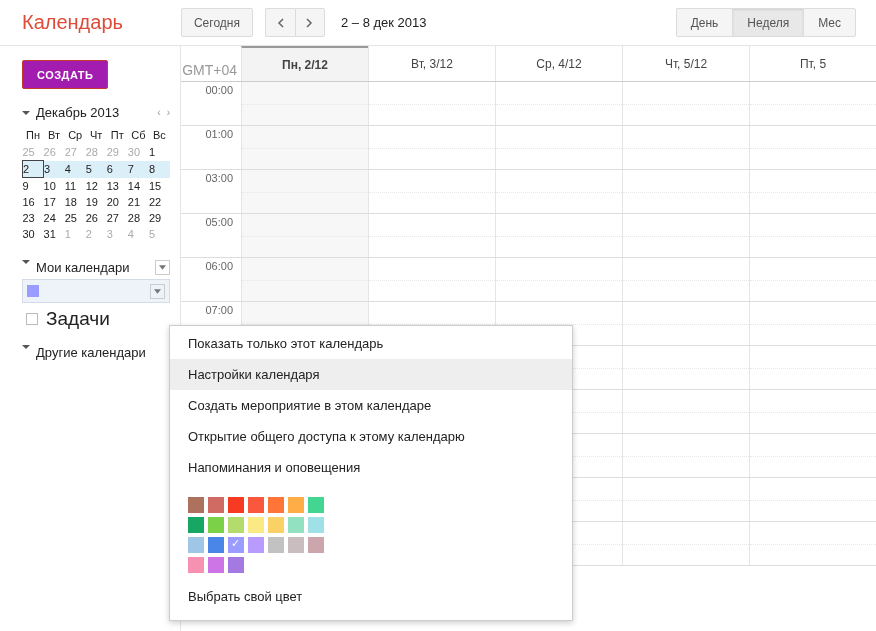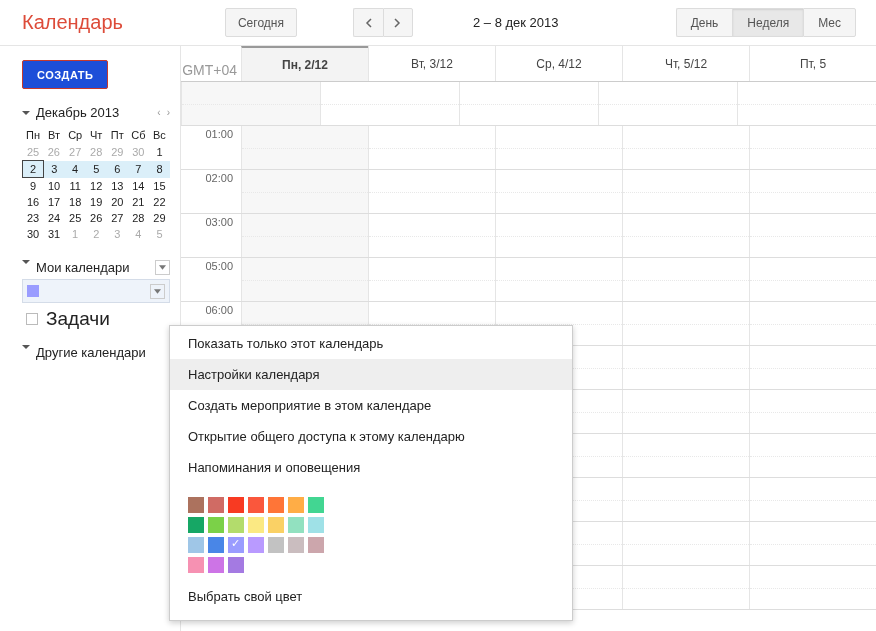--- a/index.html
+++ b/index.html
@@ -1,41 +1,41 @@
 <!DOCTYPE html>
 <html><head>
 <meta charset="utf-8">
 <style>
   * { box-sizing: border-box; }
   body { margin: 0; font-family: Arial, sans-serif; font-size: 13px; color: #222; background: #fff; width: 876px; height: 631px; overflow: hidden; position: relative; }
-  .topbar { display: flex; align-items: center; height: 46px; border-bottom: 1px solid #e5e5e5; padding: 0 20px 0 22px; gap: 44px; }
+  .topbar { display: flex; align-items: center; height: 46px; border-bottom: 1px solid #e5e5e5; padding: 0 20px 0 22px; }
   .logo { color: #dd4b39; font-size: 20px; font-weight: normal; margin-right: 58px; }
   .btn { background: #f5f5f5; border: 1px solid #dcdcdc; color: #555; height: 29px; padding: 0 12px; font-size: 12px; cursor: pointer; display: inline-flex; align-items: center; justify-content: center; border-radius: 2px; }
   .btn.today { margin-right: 12px; }
   .navarrows { display: inline-flex; margin-right: 16px; }
   .navarrows .btn { width: 30px; padding: 0; }
   .navarrows .btn:first-child { border-radius: 2px 0 0 2px; border-right: none; }
   .navarrows .btn:last-child { border-radius: 0 2px 2px 0; }
   .range { font-size: 13px; color: #222; }
   .spacer { flex: 1; }
   .viewbtns { display: inline-flex; }
   .viewbtns .btn { border-radius: 0; border-right: none; padding: 0 14px; }
   .viewbtns .btn:first-child { border-radius: 2px 0 0 2px; }
   .viewbtns .btn:last-child { border-radius: 0 2px 2px 0; border-right: 1px solid #dcdcdc; }
   .viewbtns .btn.active { background: #e8e8e8; box-shadow: inset 0 1px 2px rgba(0,0,0,0.1); }
   .main { display: flex; height: calc(100% - 46px); }
   .sidebar { width: 180px; padding: 14px 10px 0 22px; flex-shrink: 0; }
-  .create-btn { background: #1d4ed8; color: #fff; border: 1px solid #c6392d; font-size: 11px; font-weight: bold; letter-spacing: 0.5px; height: 29px; padding: 0 14px; border-radius: 2px; cursor: pointer; margin-bottom: 16px; }
+  .create-btn { background: #a21caf; color: #fff; border: 1px solid #c6392d; font-size: 11px; font-weight: bold; letter-spacing: 0.5px; height: 29px; padding: 0 14px; border-radius: 2px; cursor: pointer; margin-bottom: 16px; }
   .section-head { display: flex; align-items: center; font-size: 13px; color: #222; margin-bottom: 6px; }
   .tri { width: 0; height: 0; border-top: 4px solid #555; border-left: 4px solid transparent; border-right: 4px solid transparent; margin-right: 6px; cursor: pointer; }
   .minical-nav { margin-left: auto; color: #999; font-size: 10px; display: flex; gap: 6px; }
   .minical { margin-bottom: 18px; }
   .minical table { border-collapse: collapse; width: 100%; font-size: 11px; }
   .minical th { font-weight: normal; color: #222; padding: 3px 0; width: 14.28%; text-align: center; }
-  .minical td { text-align: center; padding: 2px 0; color: #222; cursor: pointer; }
+  .minical td { padding: 2px 0; color: #222; cursor: pointer; }
   .minical td.dim { color: #aaa; }
   .minical td.today { border: 1px solid #444; }
   .minical tr.selected td { background: #dbeff9; }
   .callist { margin-bottom: 14px; }
   .callist .hdrow { display: flex; }
   .callist .dd { margin-left: auto; width: 15px; height: 15px; border: 1px solid #ccc; display: flex; align-items: center; justify-content: center; cursor: pointer; }
   .callist .dd svg { width: 7px; height: 5px; }
   .calentry { display: flex; align-items: center; height: 24px; padding: 0 4px; margin-top: 4px; }
   .calentry.active { background: #eef3fa; border: 1px solid #d4dce8; }
   .calentry .sw { width: 12px; height: 12px; margin-right: 8px; }
@@ -206,36 +206,29 @@
     </div>
   </div>
 
   <div class="gridwrap">
     <div class="dayheader">
       <div class="gmtcol">GMT+04</div>
       <div id="dayheaders" style="display:contents"><div class="daycol today">Пн, 2/12</div><div class="daycol">Вт, 3/12</div><div class="daycol">Ср, 4/12</div><div class="daycol">Чт, 5/12</div><div class="daycol">Пт, 5</div></div>
     </div>
     <div class="gridbody" id="gridbody">
         <div class="hourrow">
+          <div class="timecol">00:00</div>
           <div class="cell today"></div>
           <div class="cell"></div>
           <div class="cell"></div>
           <div class="cell"></div>
           <div class="cell"></div>
         </div>
         <div class="hourrow">
           <div class="timecol">01:00</div>
-          <div class="cell today"></div>
-          <div class="cell"></div>
-          <div class="cell"></div>
-          <div class="cell"></div>
-          <div class="cell"></div>
-        </div>
-        <div class="hourrow">
-          <div class="timecol">02:00</div>
           <div class="cell today"></div>
           <div class="cell"></div>
           <div class="cell"></div>
           <div class="cell"></div>
           <div class="cell"></div>
         </div>
         <div class="hourrow">
           <div class="timecol">03:00</div>
           <div class="cell today"></div>
           <div class="cell"></div>

